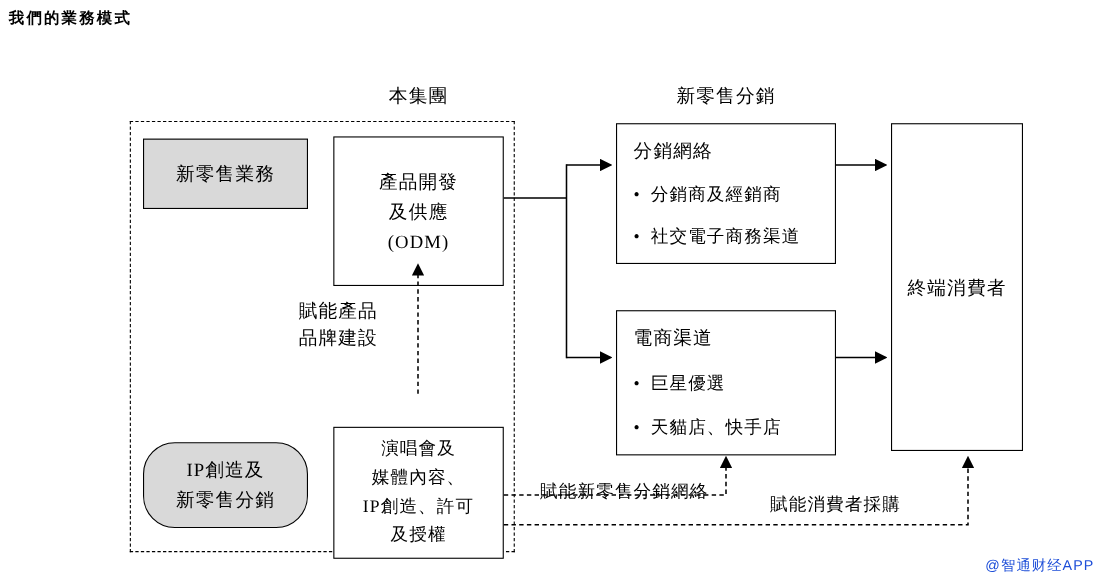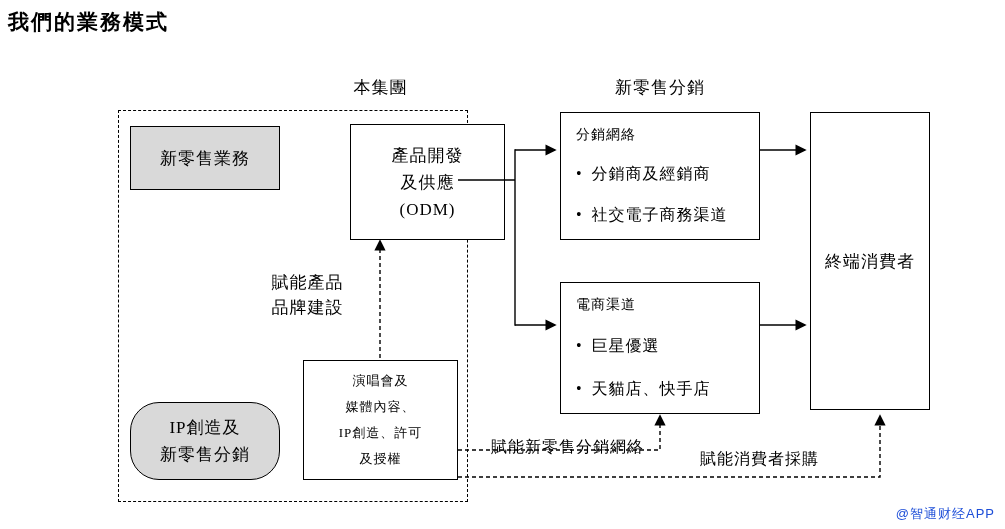--- a/index.html
+++ b/index.html
@@ -7,49 +7,49 @@
   .canvas {
     position:relative;
     width:1005px; height:529px;
     background:#ffffff;
     font-family:"Liberation Serif","DejaVu Serif",serif;
     color:#000;
     overflow:hidden;
   }
   .page-title {
     position:absolute; left:8px; top:8px;
-    font-size:21px; font-weight:bold; letter-spacing:2px;
+    font-size:14px; font-weight:bold; letter-spacing:2px;
   }
   .watermark {
     position:absolute; right:10px; bottom:6px;
     font-family:"Liberation Sans","DejaVu Sans",sans-serif;
     font-size:13px; color:#1d4ed8; letter-spacing:1px;
   }
   .dashed-container {
     position:absolute; left:118px; top:110px; width:350px; height:392px;
     border:1.5px dashed #000;
   }
   .box {
     position:absolute; border:1.4px solid #000; background:#fff;
   }
   .gray { background:#d9d9d9; }
   .center {
     display:flex; flex-direction:column; align-items:center; justify-content:center;
     text-align:center;
   }
   .txt { font-size:17px; letter-spacing:1px; line-height:27px; }
-  .txt-sm { font-size:13px; letter-spacing:1px; line-height:26px; }
+  .txt-sm { font-size:16px; letter-spacing:1px; line-height:26px;margin-top:28px; }
   .float-label {
     position:absolute; text-align:center; font-size:17px; letter-spacing:1px;
   }
   .list-box {
     display:flex; flex-direction:column; justify-content:space-between;
     padding:13px 15px;
   }
-  .list-title { font-size:14px; letter-spacing:1px; }
+  .list-title { font-size:17px; letter-spacing:1px; }
   .bullet-row { display:flex; align-items:baseline; gap:9px; font-size:16px; letter-spacing:1px; }
   .annot { position:absolute; font-size:16px; letter-spacing:1px; }
   svg.connectors { position:absolute; left:0; top:0; pointer-events:none; }
 </style>
 </head>
 <body>
 
 <div class="canvas">
 
   <div class="page-title">我們的業務模式</div>
@@ -61,21 +61,21 @@
 
   <div class="box gray center txt" style="left:130px; top:126px; width:150px; height:64px;">
     <div>新零售業務</div>
   </div>
 
   <div class="box gray center txt" style="left:130px; top:402px; width:150px; height:78px;border-radius:29px;">
     <div>IP創造及</div>
     <div>新零售分銷</div>
   </div>
 
-  <div class="box center txt" style="left:303px; top:124px; width:155px; height:116px;margin-left:47px;">
+  <div class="box center txt" style="left:303px; top:124px; width:155px; height:136px;">
     <div>產品開發</div>
     <div>及供應</div>
     <div>(ODM)</div>
   </div>
 
   <div class="float-label" style="left:240px; top:270px; width:135px; line-height:25px;">
     <div>賦能產品</div>
     <div>品牌建設</div>
   </div>
 

